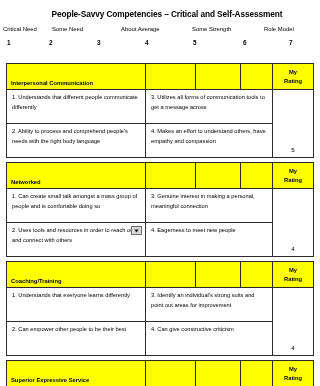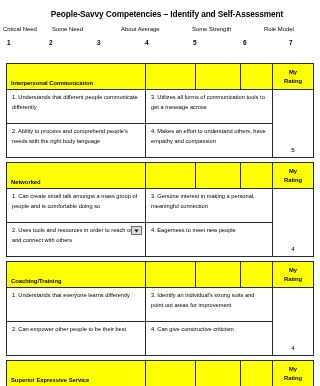--- a/index.html
+++ b/index.html
@@ -127,21 +127,21 @@
     justify-content: center;
     line-height: 0;
   }
   .dropdown-btn svg { display: block; }
 
   .sec-gap { height: 4px; }
 </style>
 </head>
 <body>
 
-<div class="doc-title">People-Savvy Competencies – Identify and Self-Assessment</div>
+<div class="doc-title">People-Savvy Competencies – Critical and Self-Assessment</div>
 
 <div class="scale">
     <div class="scale-label" style="left: 3px;">Critical Need</div>
     <div class="scale-label" style="left: 52px;">Some Need</div>
     <div class="scale-label" style="left: 121px;">About Average</div>
     <div class="scale-label" style="left: 192px;">Some Strength</div>
     <div class="scale-label" style="left: 264px;">Role Model</div>
     <div class="scale-num" style="left: 7px;">1</div>
     <div class="scale-num" style="left: 49px;">2</div>
     <div class="scale-num" style="left: 97px;">3</div>

